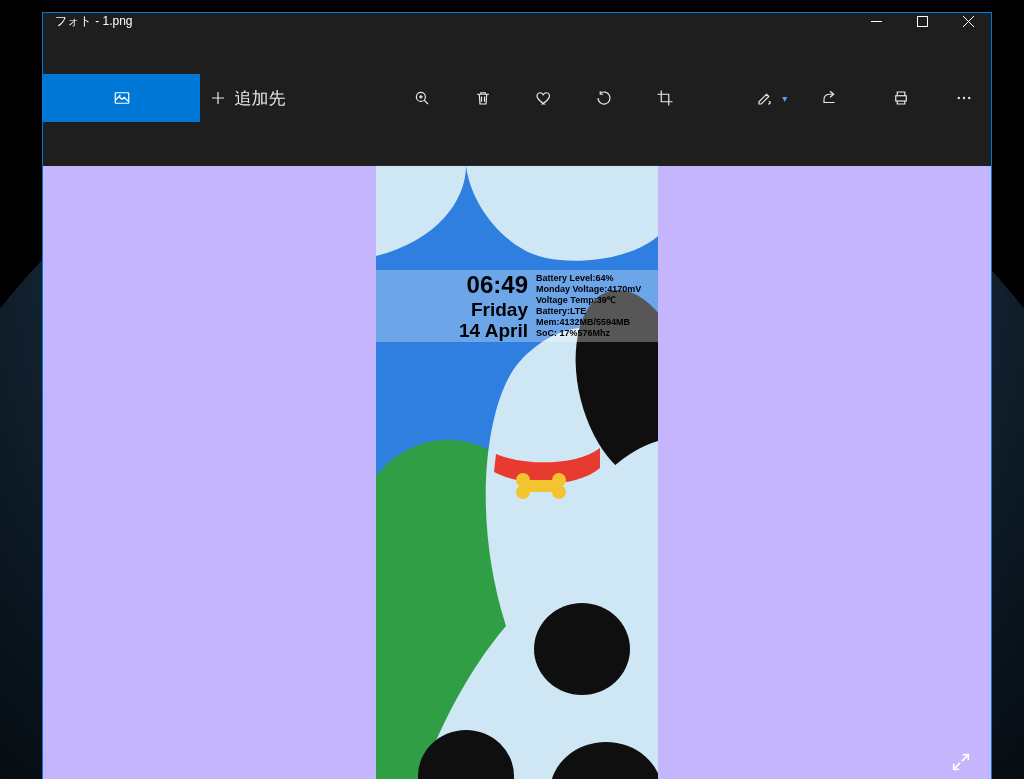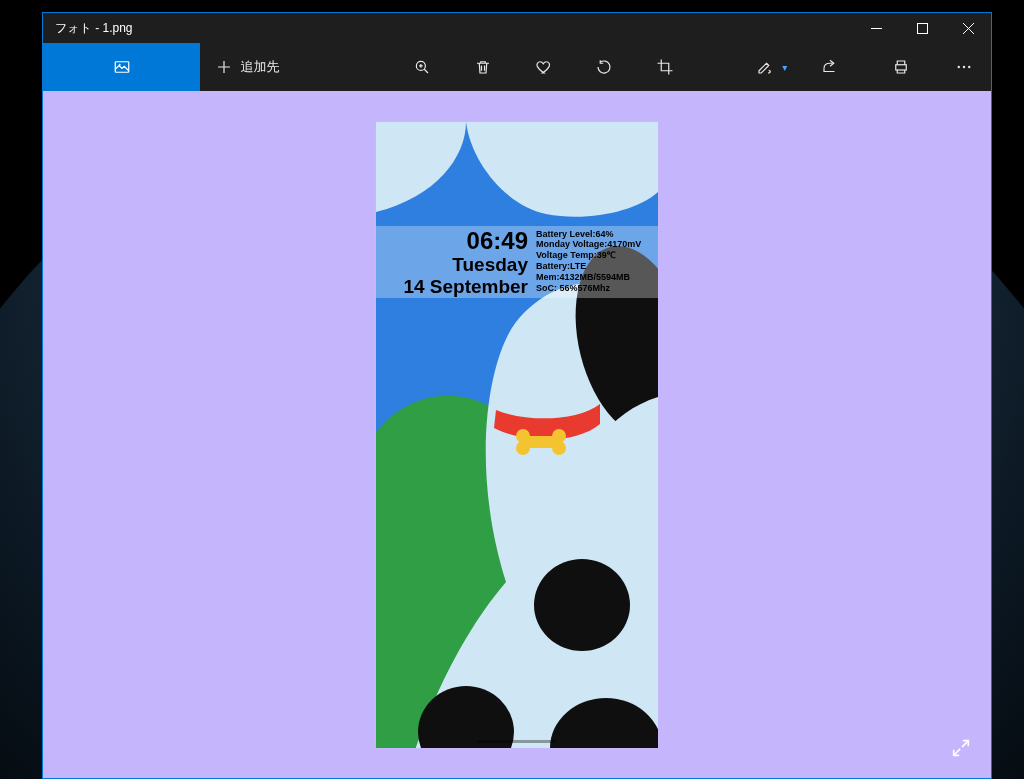--- a/index.html
+++ b/index.html
@@ -9,38 +9,38 @@
   .planet {
     position: absolute; left: 50%; bottom: -580px; transform: translateX(-50%);
     width: 1300px; height: 1300px; border-radius: 50%;
     background: radial-gradient(circle at 50% 15%, #4a6d86 0%, #21364a 20%, #0b1722 45%, #000 70%);
     filter: blur(0.5px);
   }
 
   .window {
     position: absolute; top: 12px; left: 42px; width: 950px; height: 767px;
     background: #1e1e1e; border: 1px solid #0078d7;
-    display: flex; flex-direction: column; color: #e8e8e8;
+    display: flex; flex-direction: column; color: #e8e8e8; gap: 44px;
   }
 
   .titlebar { height: 30px; display: flex; align-items: stretch; font-size: 12px; }
   .titlebar .title { flex: 1; display: flex; align-items: center; padding-left: 12px; color: #fff; }
   .winbtn { width: 46px; display: flex; align-items: center; justify-content: center; color: #fff; }
   .winbtn svg { width: 11px; height: 11px; }
 
   .toolbar {
     height: 48px; display: flex; align-items: center; background: #1e1e1e;
   }
   .tb-btn {
     height: 48px; display: flex; align-items: center; justify-content: center;
     color: #e8e8e8; gap: 8px; position: relative;
   }
   .tb-btn svg { width: 18px; height: 18px; }
   .tb-btn.primary { background: #0078d7; color: #fff; width: 160px; padding: 0 12px; font-size: 13px; }
-  .tb-btn.addto { width: 96px; font-size: 13px; }
+  .tb-btn.addto { width: 96px; font-size: 17px; }
   .tb-btn.icon { width: 62px; }
   .tb-spacer-a { width: 100px; }
   .tb-btn .chev { position: absolute; right: 8px; color: #4aa3ff; font-size: 10px; }
 
   .viewport {
     flex: 1; position: relative; display: flex; align-items: center; justify-content: center;
     background: #c4b5fd;
   }
 
   .fullscreen-btn {
@@ -203,30 +203,30 @@
           <circle cx="-3" cy="-4" r="7" fill="#f4c430"></circle>
             <circle cx="-3" cy="8" r="7" fill="#f4c430"></circle>
           <circle cx="33" cy="-4" r="7" fill="#f4c430"></circle>
             <circle cx="33" cy="8" r="7" fill="#f4c430"></circle>
         </g>
       </svg>
 
       <div class="overlay-bar">
         <div class="left">
           <div class="time">06:49</div>
-          <div class="day">Tuesday</div>
-          <div class="date">14 September</div>
+          <div class="day">Friday</div>
+          <div class="date">14 April</div>
         </div>
         <div class="right">
           <div>Battery Level:64%</div>
           <div>Monday Voltage:4170mV</div>
           <div>Voltage Temp:39℃</div>
           <div>Battery:LTE</div>
           <div>Mem:4132MB/5594MB</div>
-          <div>SoC: 56%576Mhz</div>
+          <div>SoC: 17%576Mhz</div>
         </div>
       </div>
 
       <div class="homebar"></div>
     </div>
 
     <div class="fullscreen-btn">
       <svg viewBox="0 0 24 24" fill="none" stroke="#fff" stroke-width="1.8">
         <path d="M4 20l7-7M20 4l-7 7"></path>
           <path d="M4 14v6h6M20 10V4h-6"></path>

